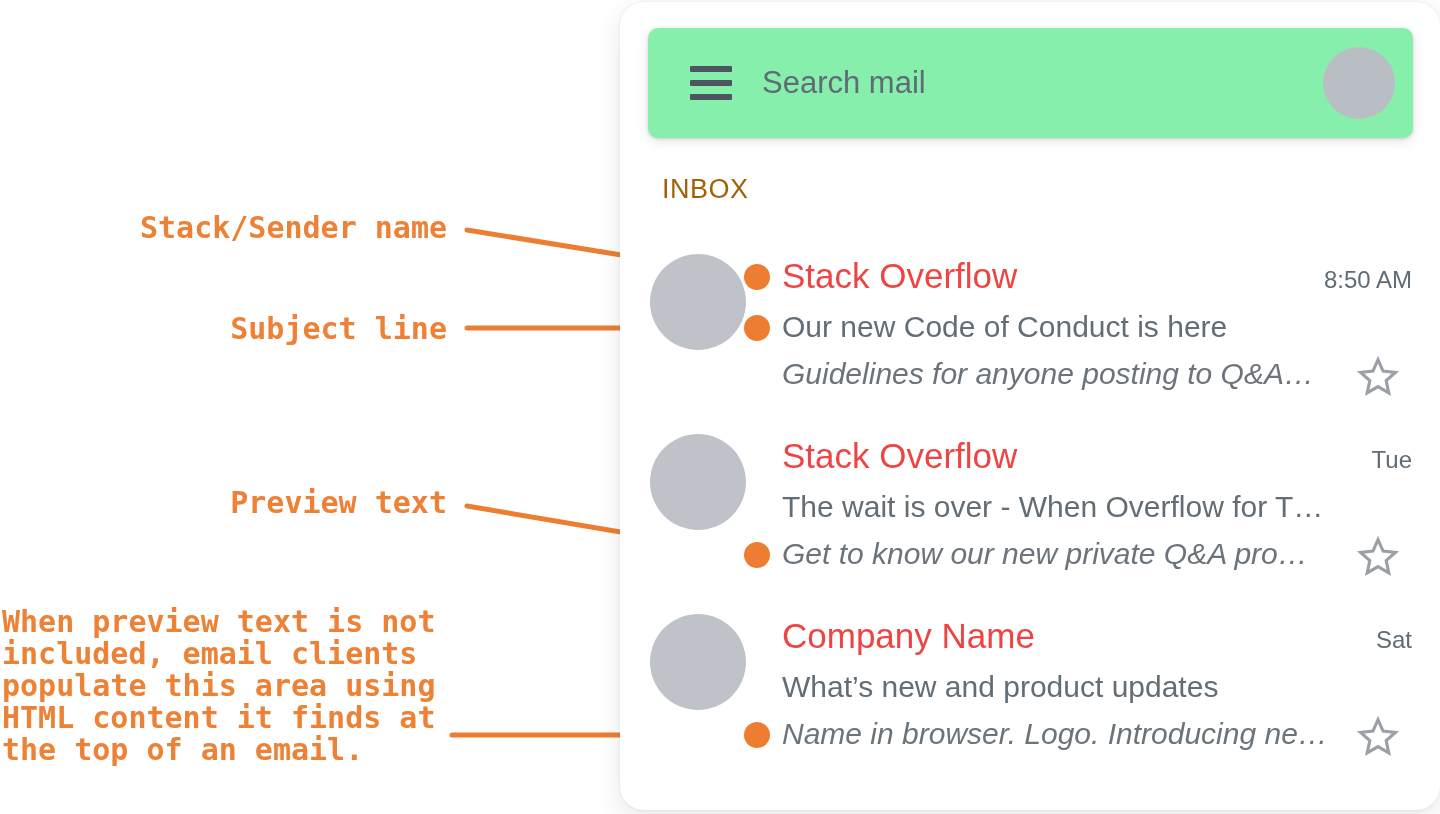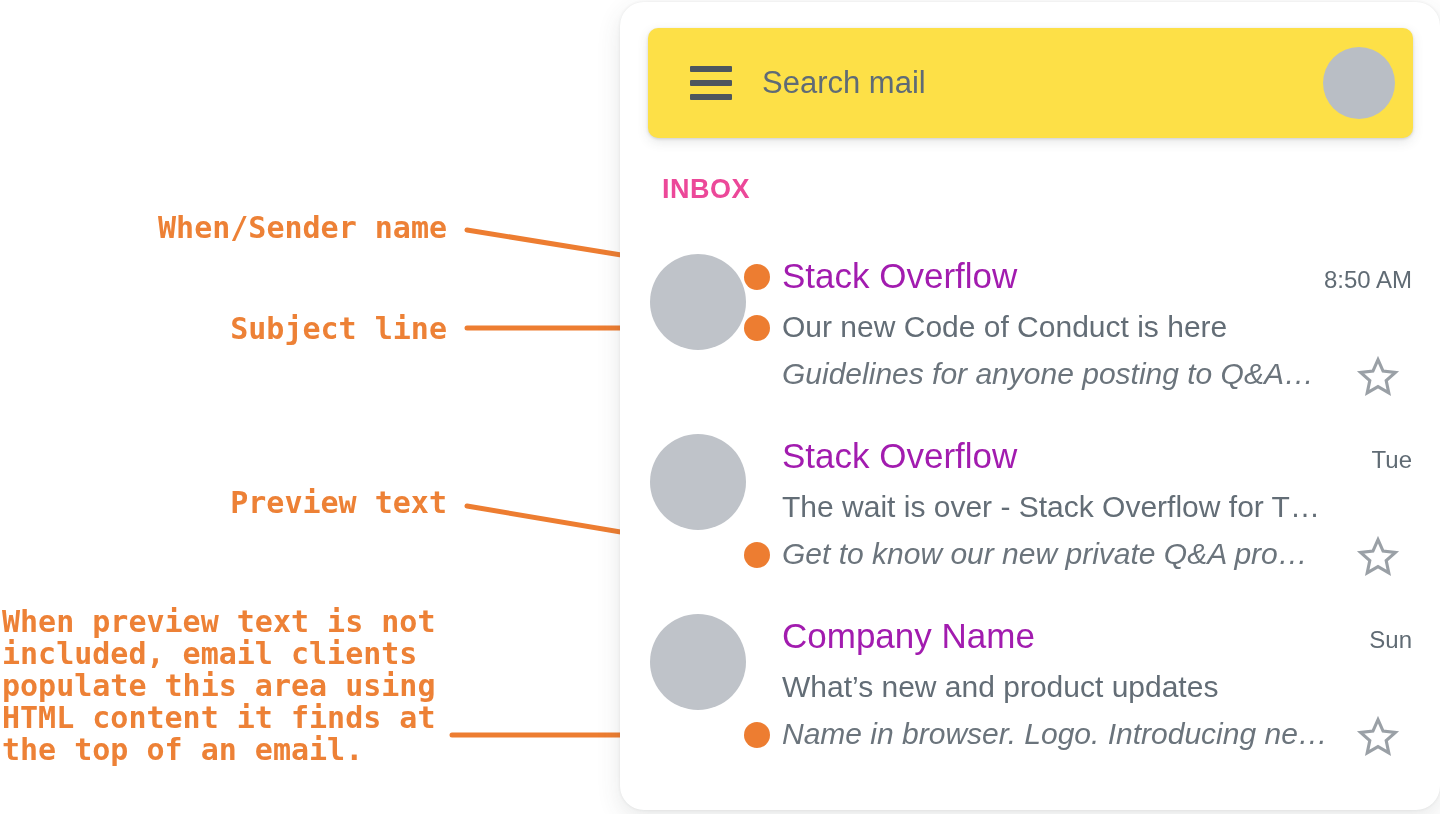--- a/index.html
+++ b/index.html
@@ -17,55 +17,55 @@
     position: absolute;
     left: 620px; top: 2px;
     width: 820px; height: 808px;
     background: #ffffff;
     border-radius: 24px;
     box-shadow: 0 0 3px rgba(60,64,67,0.10), 0 8px 24px rgba(60,64,67,0.12);
   }
   .searchbar {
     position: absolute;
     left: 28px; top: 26px; right: 27px; height: 110px;
-    background: #fde047;
+    background: #86efac;
     border-radius: 10px;
     box-shadow: 0 1px 3px rgba(60,64,67,0.18), 0 4px 12px rgba(60,64,67,0.12);
     display: flex; align-items: center;
     padding-left: 42px;
   }
   .hamburger { width: 42px; display: flex; flex-direction: column; gap: 8px; cursor: pointer; }
   .hamburger span { display: block; height: 6px; width: 42px; background: #4d565e; border-radius: 1px; }
   .search-text {
     margin-left: 30px;
     font-size: 31px; color: #5f6b76;
   }
   .search-avatar {
     position: absolute; right: 18px; top: 19px;
     width: 72px; height: 72px; border-radius: 50%;
     background: #b9bec5;
   }
   .inbox-label {
     position: absolute; left: 42px; top: 172px;
-    font-size: 27px; color: #ec4899; letter-spacing: 0.5px; font-weight: bold;
+    font-size: 27px; color: #a16207; letter-spacing: 0.5px;
   }
 
   
   .email-row {
     position: absolute; left: 30px; width: 762px; height: 152px;
   }
   .row-1 { top: 248px; } .row-2 { top: 428px; } .row-3 { top: 608px; }
   .email-avatar {
     position: absolute; left: 0; top: 4px;
     width: 96px; height: 96px; border-radius: 50%;
     background: #bfc3c9;
   }
   .email-sender {
     position: absolute; left: 132px; top: 6px;
-    font-size: 35px; line-height: 40px; color: #a21caf;
+    font-size: 35px; line-height: 40px; color: #ef4444;
     white-space: nowrap;
   }
   .email-time {
     position: absolute; right: 0; top: 16px;
     font-size: 24px; color: #606b74;
   }
   .email-subject {
     position: absolute; left: 132px; top: 61px;
     font-size: 30px; line-height: 32px; color: #636d76;
     white-space: nowrap;
@@ -148,50 +148,50 @@
         <svg viewBox="0 0 24 24" fill="none">
           <polygon points="12,2 14.76,8.2 21.51,8.91 16.47,13.45 17.88,20.09 12,16.7 6.12,20.09 7.53,13.45 2.49,8.91 9.24,8.2" stroke="#9aa0a6" stroke-width="1.7" fill="none"></polygon>
         </svg>
       </div>
     </div>
 
     <div class="email-row row-2">
       <div class="email-avatar"></div>
       <div class="email-sender">Stack Overflow</div>
       <div class="email-time">Tue</div>
-      <div class="email-subject">The wait is over - Stack Overflow for T…</div>
+      <div class="email-subject">The wait is over - When Overflow for T…</div>
       <div class="email-preview">Get to know our new private Q&amp;A pro…</div>
       <div class="star">
         <svg viewBox="0 0 24 24" fill="none">
           <polygon points="12,2 14.76,8.2 21.51,8.91 16.47,13.45 17.88,20.09 12,16.7 6.12,20.09 7.53,13.45 2.49,8.91 9.24,8.2" stroke="#9aa0a6" stroke-width="1.7" fill="none"></polygon>
         </svg>
       </div>
     </div>
 
     <div class="email-row row-3">
       <div class="email-avatar"></div>
       <div class="email-sender">Company Name</div>
-      <div class="email-time">Sun</div>
+      <div class="email-time">Sat</div>
       <div class="email-subject">What’s new and product updates</div>
       <div class="email-preview">Name in browser. Logo. Introducing ne…</div>
       <div class="star">
         <svg viewBox="0 0 24 24" fill="none">
           <polygon points="12,2 14.76,8.2 21.51,8.91 16.47,13.45 17.88,20.09 12,16.7 6.12,20.09 7.53,13.45 2.49,8.91 9.24,8.2" stroke="#9aa0a6" stroke-width="1.7" fill="none"></polygon>
         </svg>
       </div>
     </div>
 
   </div>
 
   <div class="dot" style="left:744px; top:264px;"></div>
   <div class="dot" style="left:744px; top:315px;"></div>
   <div class="dot" style="left:744px; top:542px;"></div>
   <div class="dot" style="left:744px; top:722px;"></div>
 
-  <div class="anno anno-right anno-sender">When/Sender name</div>
+  <div class="anno anno-right anno-sender">Stack/Sender name</div>
   <div class="anno anno-right anno-subject">Subject line</div>
   <div class="anno anno-right anno-preview">Preview text</div>
   <div class="anno anno-note">When preview text is not
 included, email clients
 populate this area using
 HTML content it finds at
 the top of an email.</div>
 
 </div>
 

